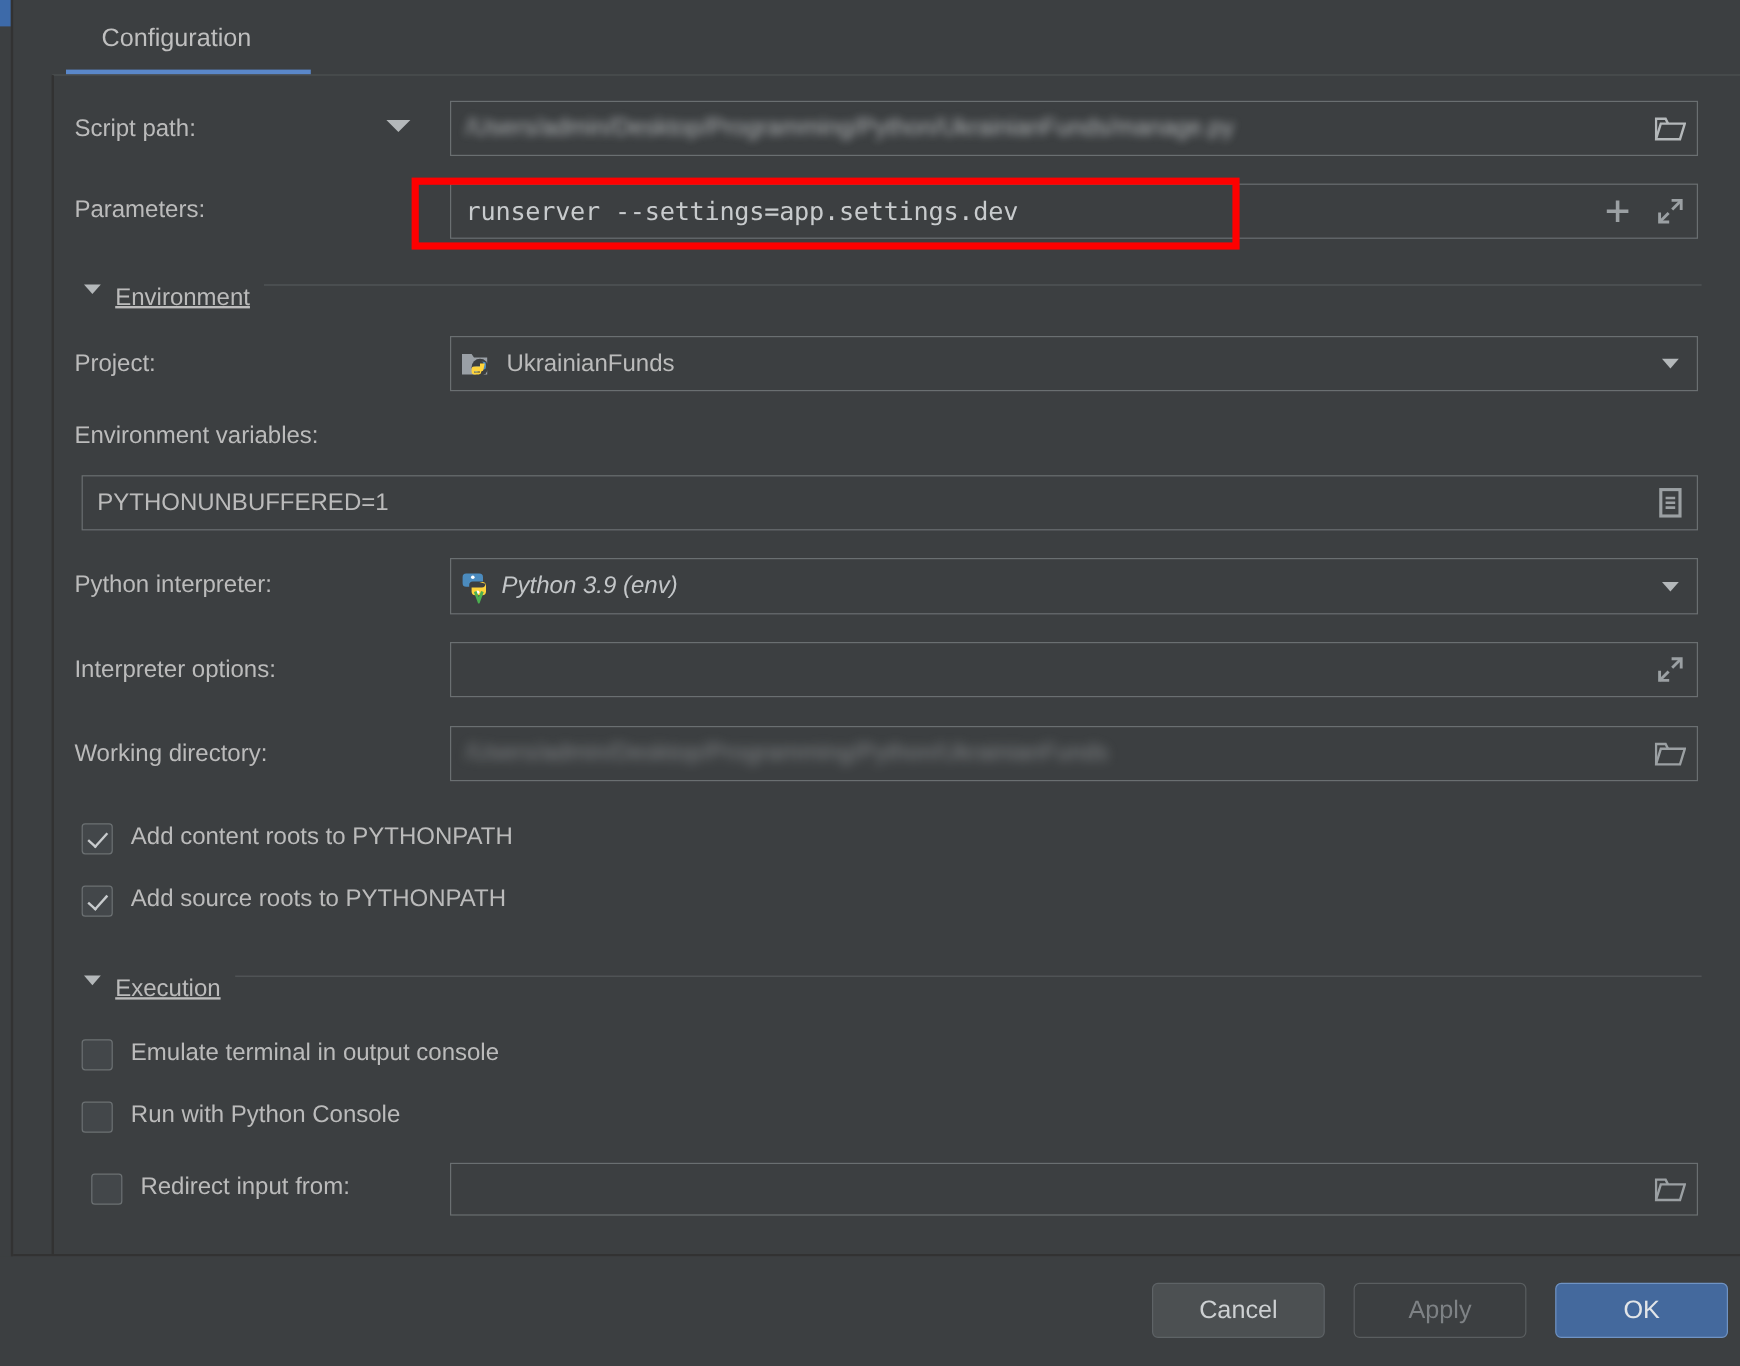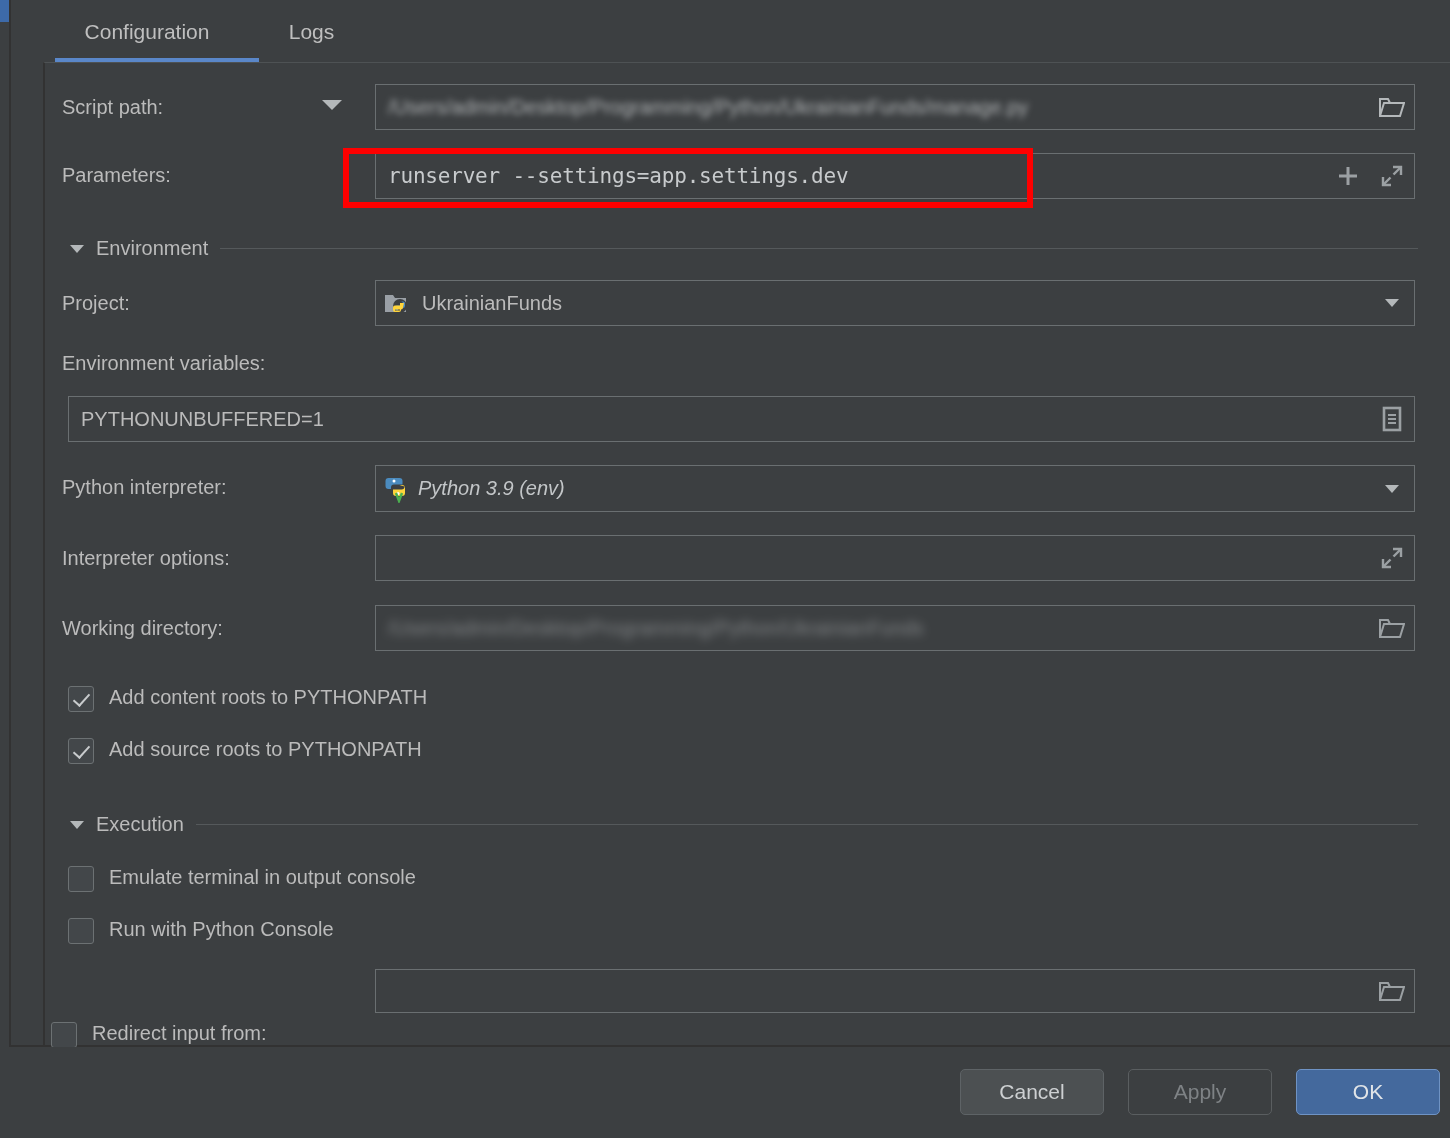--- a/index.html
+++ b/index.html
@@ -137,22 +137,22 @@
     width: 0; height: 0;
     border-left: 7px solid transparent;
     border-right: 7px solid transparent;
     border-top: 8px solid #b4b8ba;
   }
 
   
   .section {
     position: absolute;
     display: flex;
-    align-items: center;
     gap: 12px;
+    text-decoration: underline;
   }
   .section-title {
     font-size: 20px;
     color: #bbbbbb;
     white-space: nowrap;
   }
   .section-rule {
     height: 1px;
     background: #55595b;
   }
@@ -257,23 +257,20 @@
 </style>
 </head>
 <body>
 
 <div class="left-blue-chip"></div>
 <div class="left-rail"></div>
 
 <div class="tabbar">
   <div class="tab tab-configuration">
     <span>Configuration</span>
-  </div>
-  <div class="tab tab-logs">
-    <span>Logs</span>
   </div>
   <div class="tab-underline"></div>
 </div>
 
 <div class="panel"></div>
 <div class="panel-bottom-rule"></div>
 
 <div class="label" style="left:62px; top:97px;">Script path:</div>
 <div style="position:absolute; left:322px; top:100px;">
   <div class="tri-down"></div>
@@ -404,21 +401,21 @@
 
 <div class="cbrow" style="left:68px; top:866px;">
   <div class="cbox"></div>
   <div class="cblabel">Emulate terminal in output console</div>
 </div>
 <div class="cbrow" style="left:68px; top:918px;">
   <div class="cbox"></div>
   <div class="cblabel">Run with Python Console</div>
 </div>
 
-<div class="cbrow" style="left:51px; top:978px;margin-top:44px;">
+<div class="cbrow" style="left:76px; top:978px;">
   <div class="cbox"></div>
   <div class="cblabel">Redirect input from:</div>
 </div>
 <div class="field" style="left:375px; top:969px; width:1040px; height:44px;">
   <div class="field-text" style="flex:1;"></div>
   <div class="icon-btn">
     <svg width="26" height="21" viewBox="0 0 26 21">
       <path d="M1 19 L5 6 L25 6 L21 19 Z" fill="none" stroke="#9ba0a3" stroke-width="2"></path>
       <path d="M1 19 L1 2 L9 2 L11 6" fill="none" stroke="#9ba0a3" stroke-width="2"></path>
     </svg>

